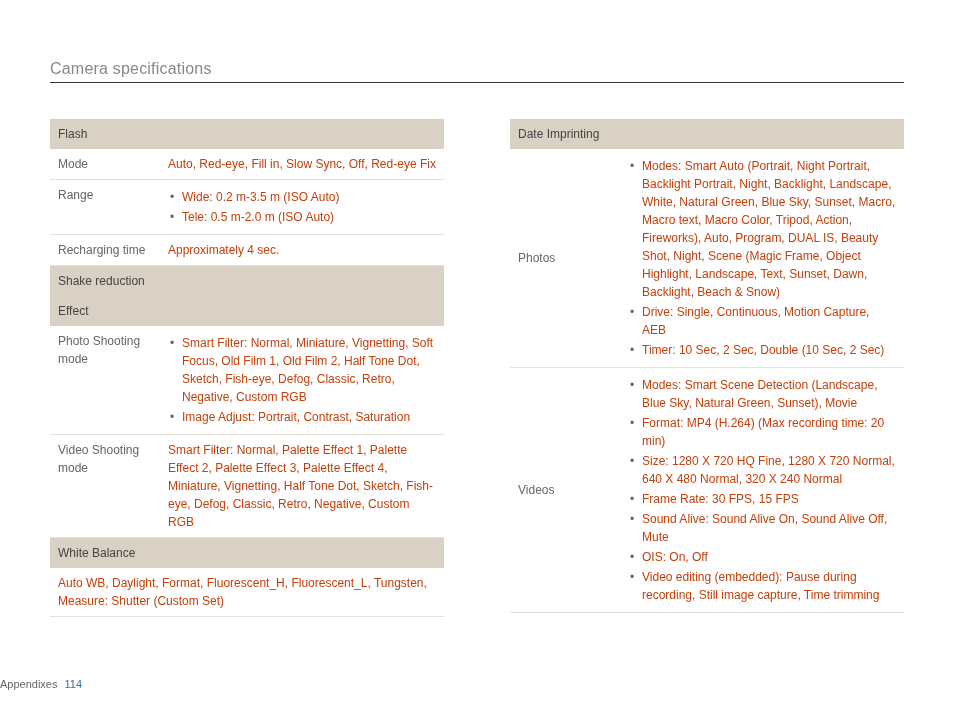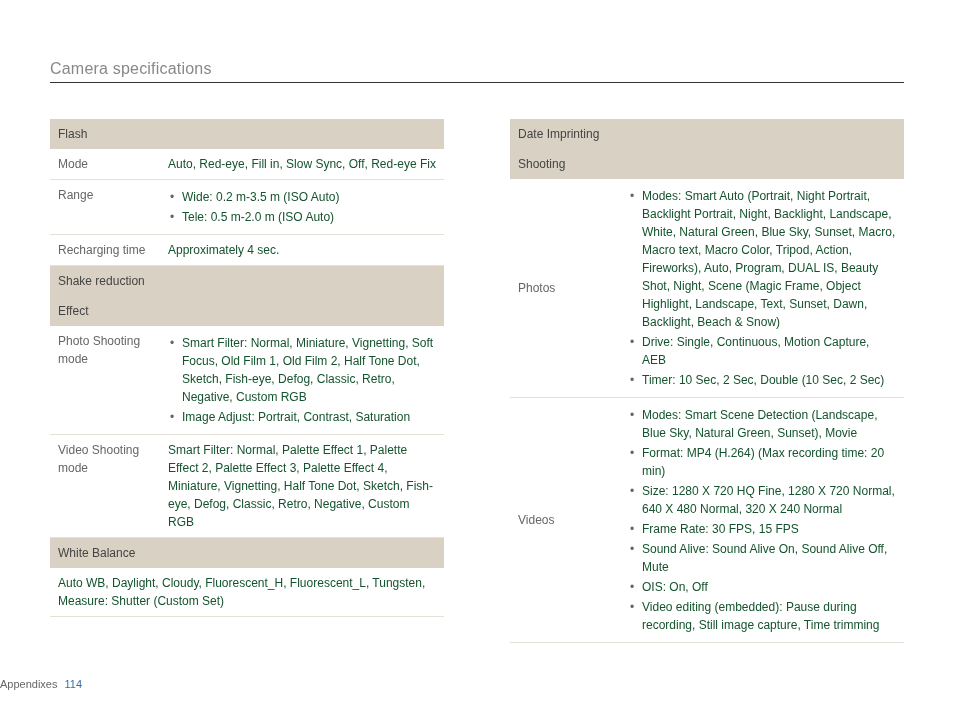--- a/index.html
+++ b/index.html
@@ -31,21 +31,21 @@
   }
   table {
     width: 100%;
     border-collapse: collapse;
   }
   td {
     padding: 6px 8px;
     vertical-align: top;
     border-bottom: 1px solid #e5e0d8;
     line-height: 1.5;
-    color: #14532d;
+    color: #c2410c;
   }
   tr.section-header td {
     background: #d9d1c3;
     color: #444;
     font-weight: normal;
     padding: 6px 8px;
     border-bottom: none;
   }
   td.label {
     width: 110px;
@@ -116,34 +116,31 @@
         </td>
       </tr>
       <tr>
         <td class="label">Video Shooting mode</td>
         <td>Smart Filter: Normal, Palette Effect 1, Palette Effect 2, Palette Effect 3, Palette Effect 4, Miniature, Vignetting, Half Tone Dot, Sketch, Fish-eye, Defog, Classic, Retro, Negative, Custom RGB</td>
       </tr>
       <tr class="section-header">
             <td colspan="2">White Balance</td>
           </tr>
       <tr>
-        <td colspan="2">Auto WB, Daylight, Cloudy, Fluorescent_H, Fluorescent_L, Tungsten, Measure: Shutter (Custom Set)</td>
+        <td colspan="2">Auto WB, Daylight, Format, Fluorescent_H, Fluorescent_L, Tungsten, Measure: Shutter (Custom Set)</td>
       </tr>
     </tbody>
       </table>
   </div>
 
   <div class="col">
     <table>
       <tbody>
           <tr class="section-header">
             <td colspan="2">Date Imprinting</td>
-          </tr>
-      <tr class="section-header">
-            <td colspan="2">Shooting</td>
           </tr>
       <tr>
         <td class="label" style="vertical-align:middle">Photos</td>
         <td>
           <ul>
             <li>Modes: Smart Auto (Portrait, Night Portrait, Backlight Portrait, Night, Backlight, Landscape, White, Natural Green, Blue Sky, Sunset, Macro, Macro text, Macro Color, Tripod, Action, Fireworks), Auto, Program, DUAL IS, Beauty Shot, Night, Scene (Magic Frame, Object Highlight, Landscape, Text, Sunset, Dawn, Backlight, Beach &amp; Snow)</li>
             <li>Drive: Single, Continuous, Motion Capture, AEB</li>
             <li>Timer: 10 Sec, 2 Sec, Double (10 Sec, 2 Sec)</li>
           </ul>
         </td>

